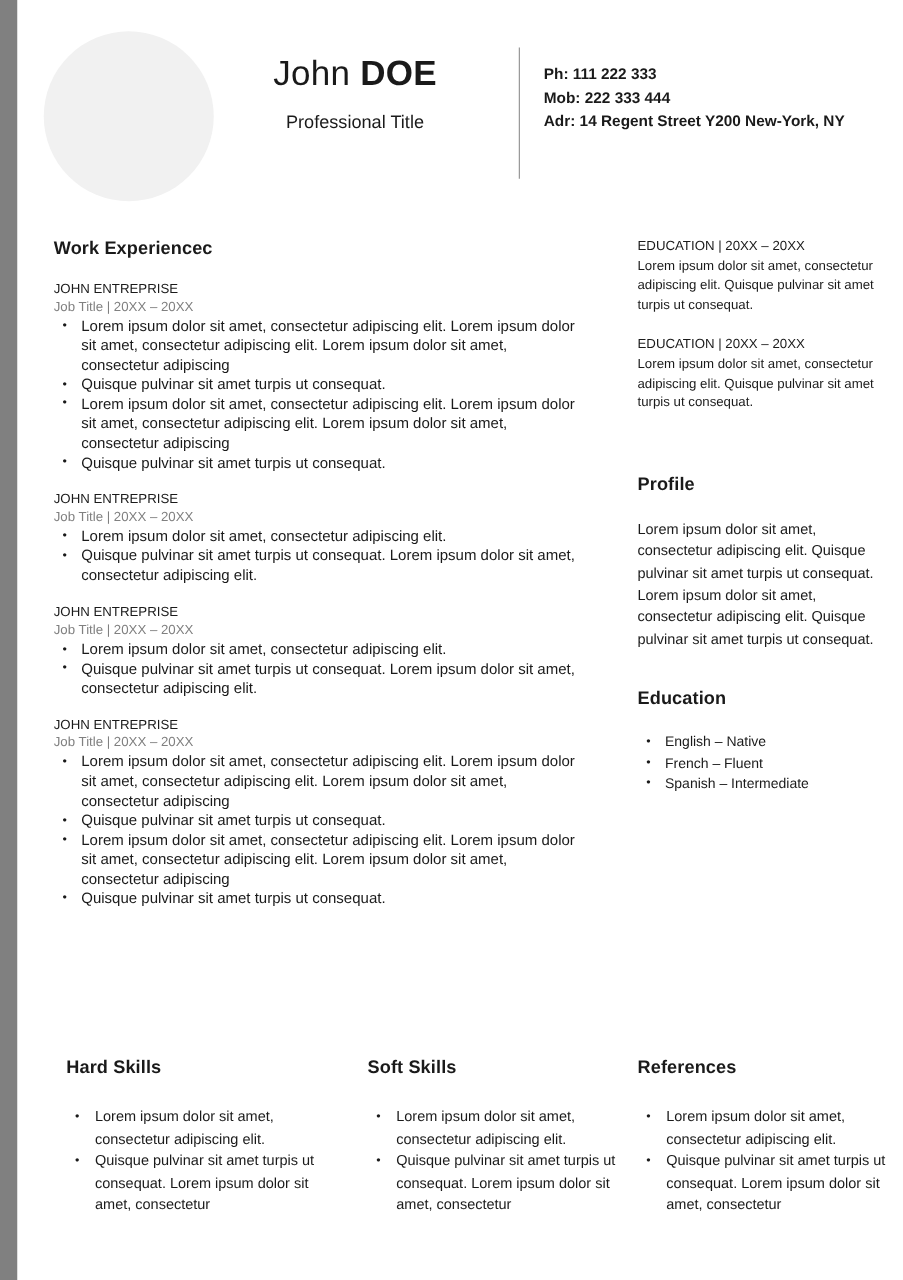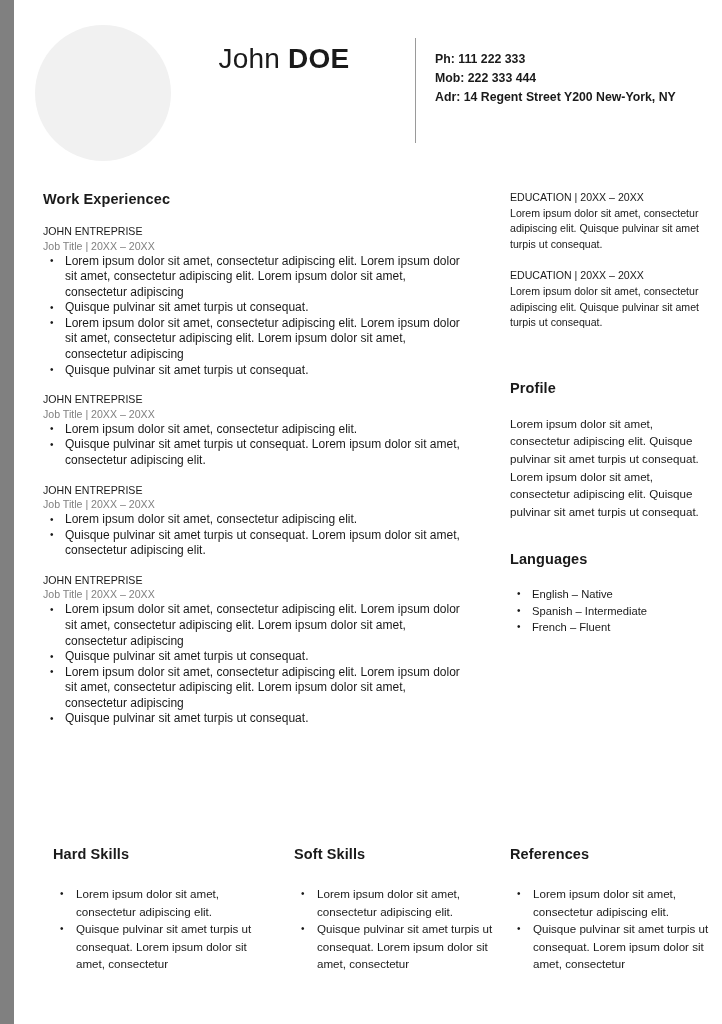--- a/index.html
+++ b/index.html
@@ -234,20 +234,21 @@
 <div class="page-gutter"></div>
 
 <div class="page">
 
   <div class="header">
 
     <div class="avatar"></div>
 
     <div class="name-block">
       <div class="name"><span>John </span><span class="surname">DOE</span></div>
+      <div class="prof-title">Professional Title</div>
     </div>
 
     <div class="header-divider"></div>
 
     <div class="contact">
       <div class="contact-line">Ph: 111 222 333</div>
       <div class="contact-line">Mob: 222 333 444</div>
       <div class="contact-line">Adr: 14 Regent Street Y200 New-York, NY</div>
     </div>
   </div>
@@ -309,25 +310,25 @@
       <div class="edu-body">Lorem ipsum dolor sit amet, consectetur adipiscing elit. Quisque pulvinar sit amet turpis ut consequat.</div>
     </div>
 
     <div class="block-gap-edu"></div>
 
     <h2 class="section-title">Profile</h2>
     <div class="profile-text">Lorem ipsum dolor sit amet, consectetur adipiscing elit. Quisque pulvinar sit amet turpis ut consequat. Lorem ipsum dolor sit amet, consectetur adipiscing elit. Quisque pulvinar sit amet turpis ut consequat.</div>
 
     <div class="block-gap-profile"></div>
 
-    <h2 class="section-title">Languages</h2>
+    <h2 class="section-title">Education</h2>
     <ul class="lang-list">
       <li>English – Native</li>
+      <li>French – Fluent</li>
       <li>Spanish – Intermediate</li>
-      <li>French – Fluent</li>
     </ul>
   </div>
 
   <div class="bottom-row">
 
     <div class="bcol bcol-1">
       <h2 class="section-title">Hard Skills</h2>
       <ul class="skill-list">
         <li>Lorem ipsum dolor sit amet, consectetur adipiscing elit.</li>
         <li>Quisque pulvinar sit amet turpis ut consequat. Lorem ipsum dolor sit amet, consectetur</li>

